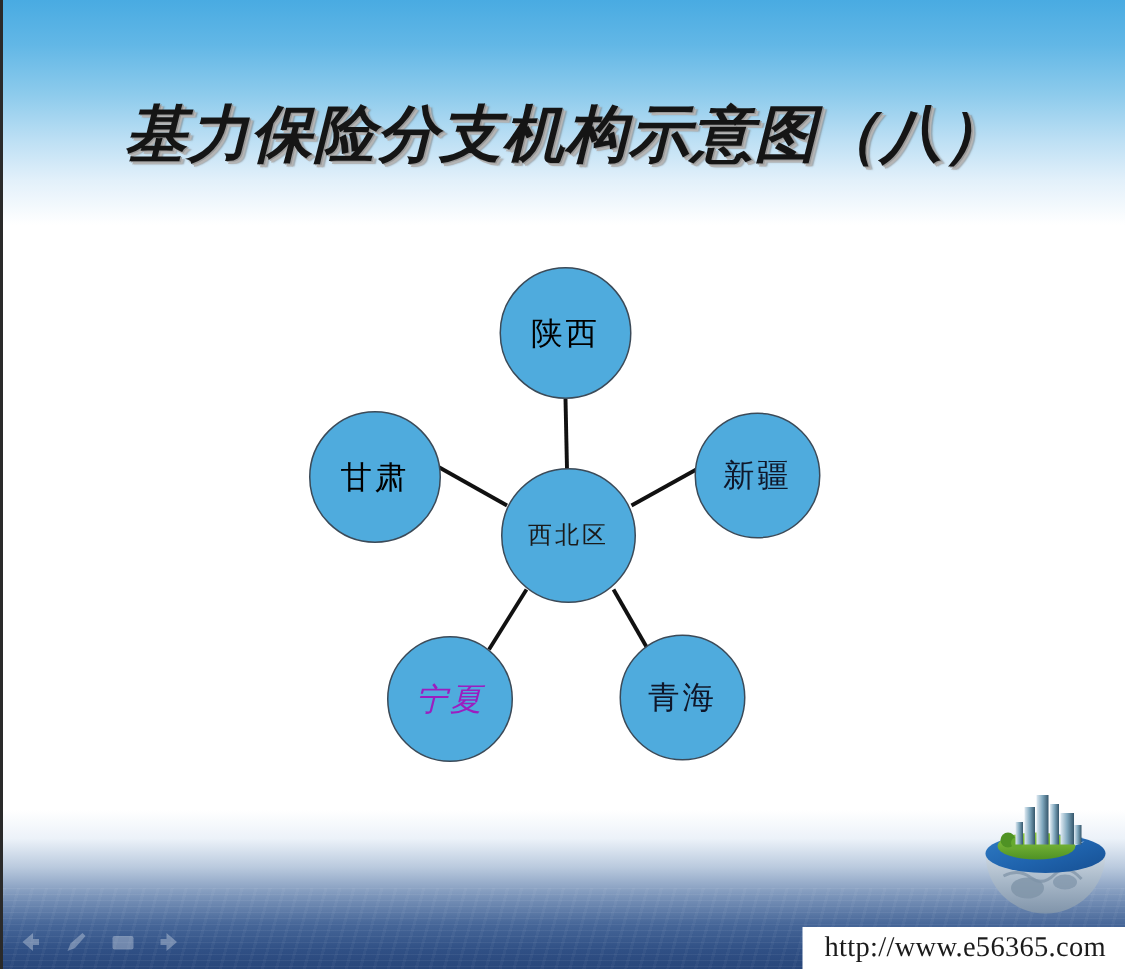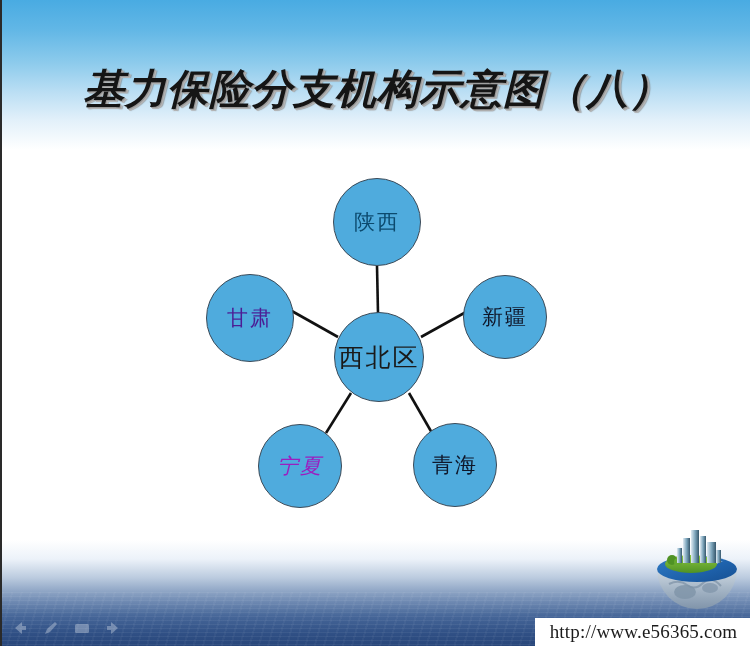--- a/index.html
+++ b/index.html
@@ -183,33 +183,33 @@
 
     <svg class="edges" viewBox="0 0 750 646">
       <line id="edge-center-shaanxi" x1="376" y1="313" x2="375" y2="266" stroke="#111111" stroke-width="2.6"></line>
       <line id="edge-center-gansu" x1="336" y1="337" x2="288" y2="310" stroke="#111111" stroke-width="2.6"></line>
       <line id="edge-center-xinjiang" x1="419" y1="337" x2="464" y2="312" stroke="#111111" stroke-width="2.6"></line>
       <line id="edge-center-ningxia" x1="349" y1="393" x2="324" y2="433" stroke="#111111" stroke-width="2.6"></line>
       <line id="edge-center-qinghai" x1="407" y1="393" x2="430" y2="433" stroke="#111111" stroke-width="2.6"></line>
     </svg>
 
     <div class="node" id="node-shaanxi" style="left:331px; top:178px; width:88px; height:88px;">
-      <span class="node-label" style="color:#0c4a6e;">陕西</span>
+      <span class="node-label" style="color:#000000;">陕西</span>
     </div>
 
     <div class="node" id="node-gansu" style="left:204px; top:274px; width:88px; height:88px;">
-      <span class="node-label" style="color:#4c1d95;">甘肃</span>
+      <span class="node-label" style="color:#000000;">甘肃</span>
     </div>
 
     <div class="node" id="node-xinjiang" style="left:461px; top:275px; width:84px; height:84px;">
       <span class="node-label" style="color:#0f172a;">新疆</span>
     </div>
 
     <div class="node" id="node-center" style="left:332px; top:312px; width:90px; height:90px;">
-      <span class="node-label" style="color:#1a1a1a; font-size:25px;">西北区</span>
+      <span class="node-label" style="color:#1a1a1a; font-size:16px;">西北区</span>
     </div>
 
     <div class="node" id="node-ningxia" style="left:256px; top:424px; width:84px; height:84px;">
       <span class="node-label" style="color:#9b1ec0;font-style:italic;">宁夏</span>
     </div>
 
     <div class="node" id="node-qinghai" style="left:411px; top:423px; width:84px; height:84px;">
       <span class="node-label" style="color:#0f172a;">青海</span>
     </div>
 

